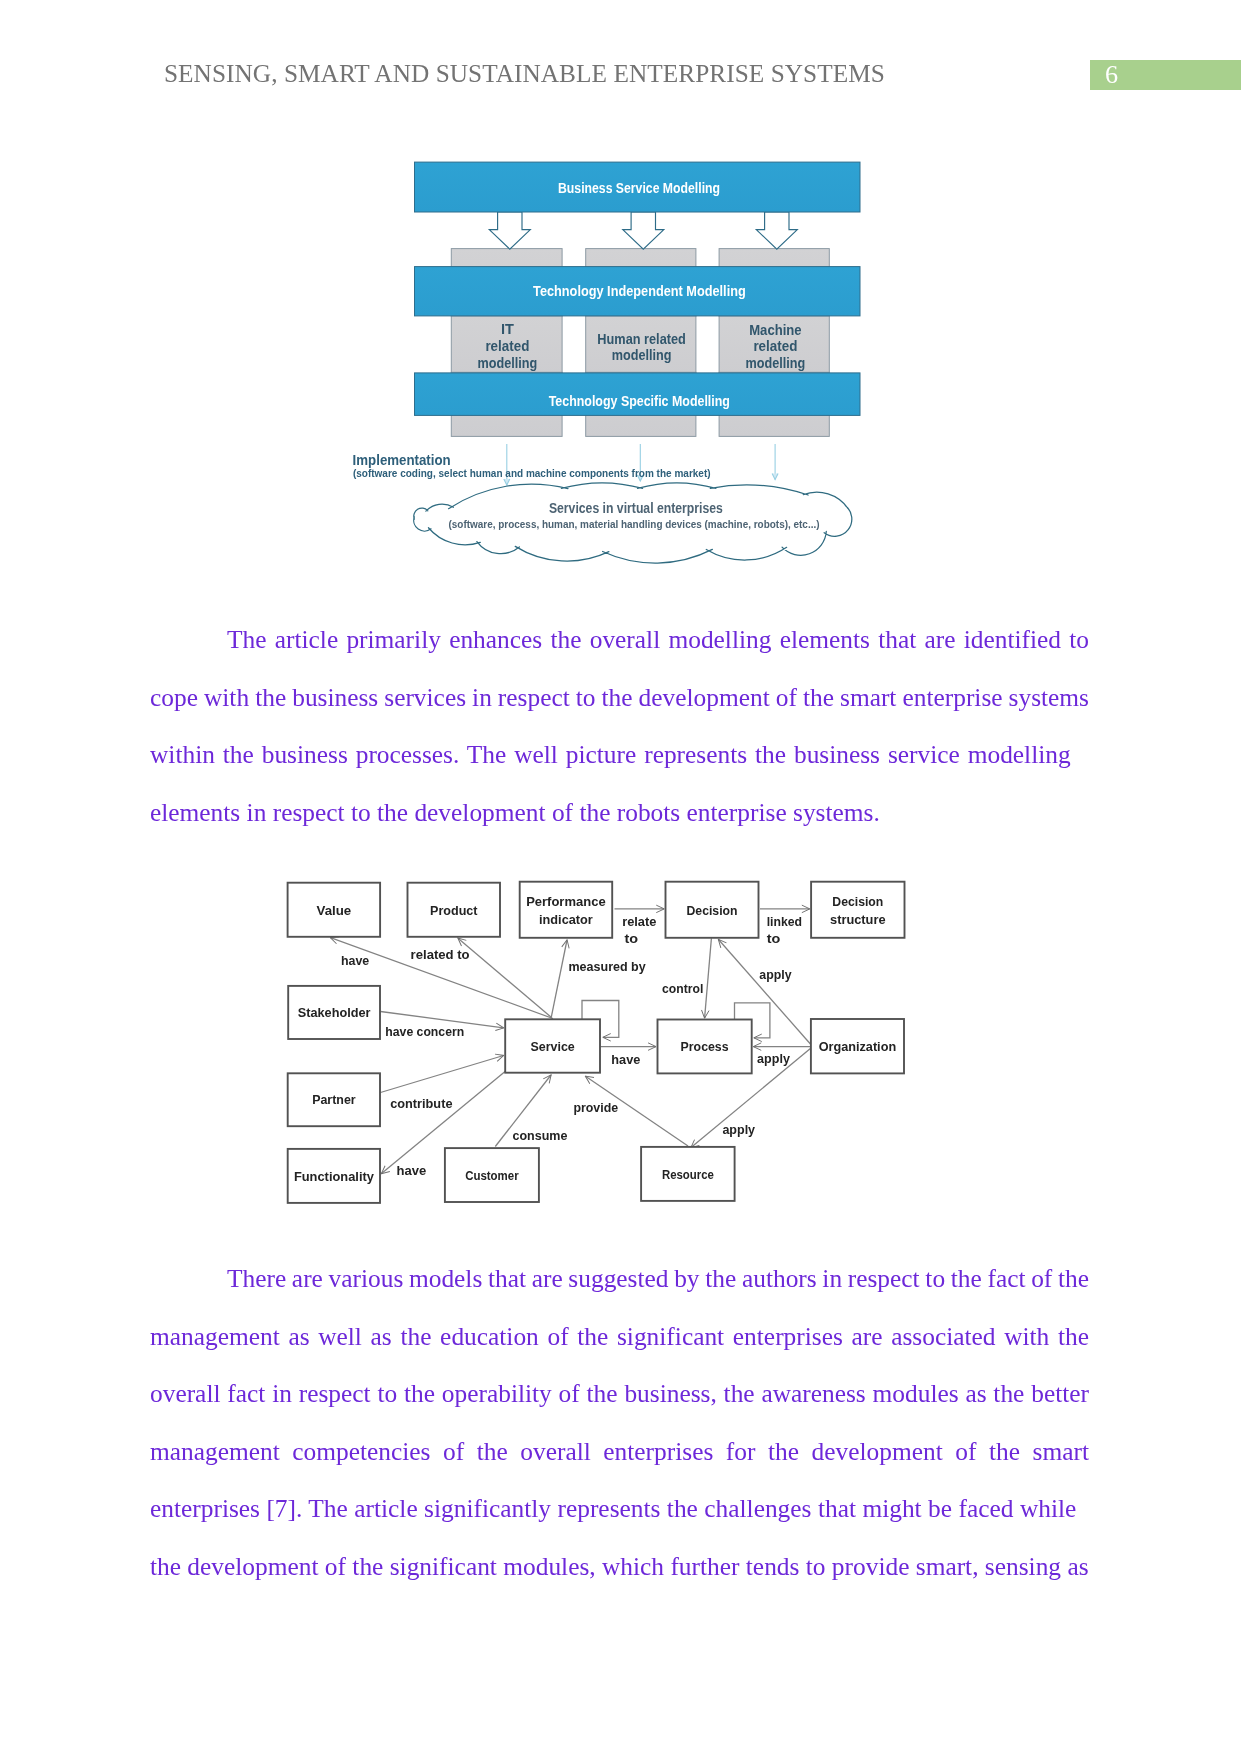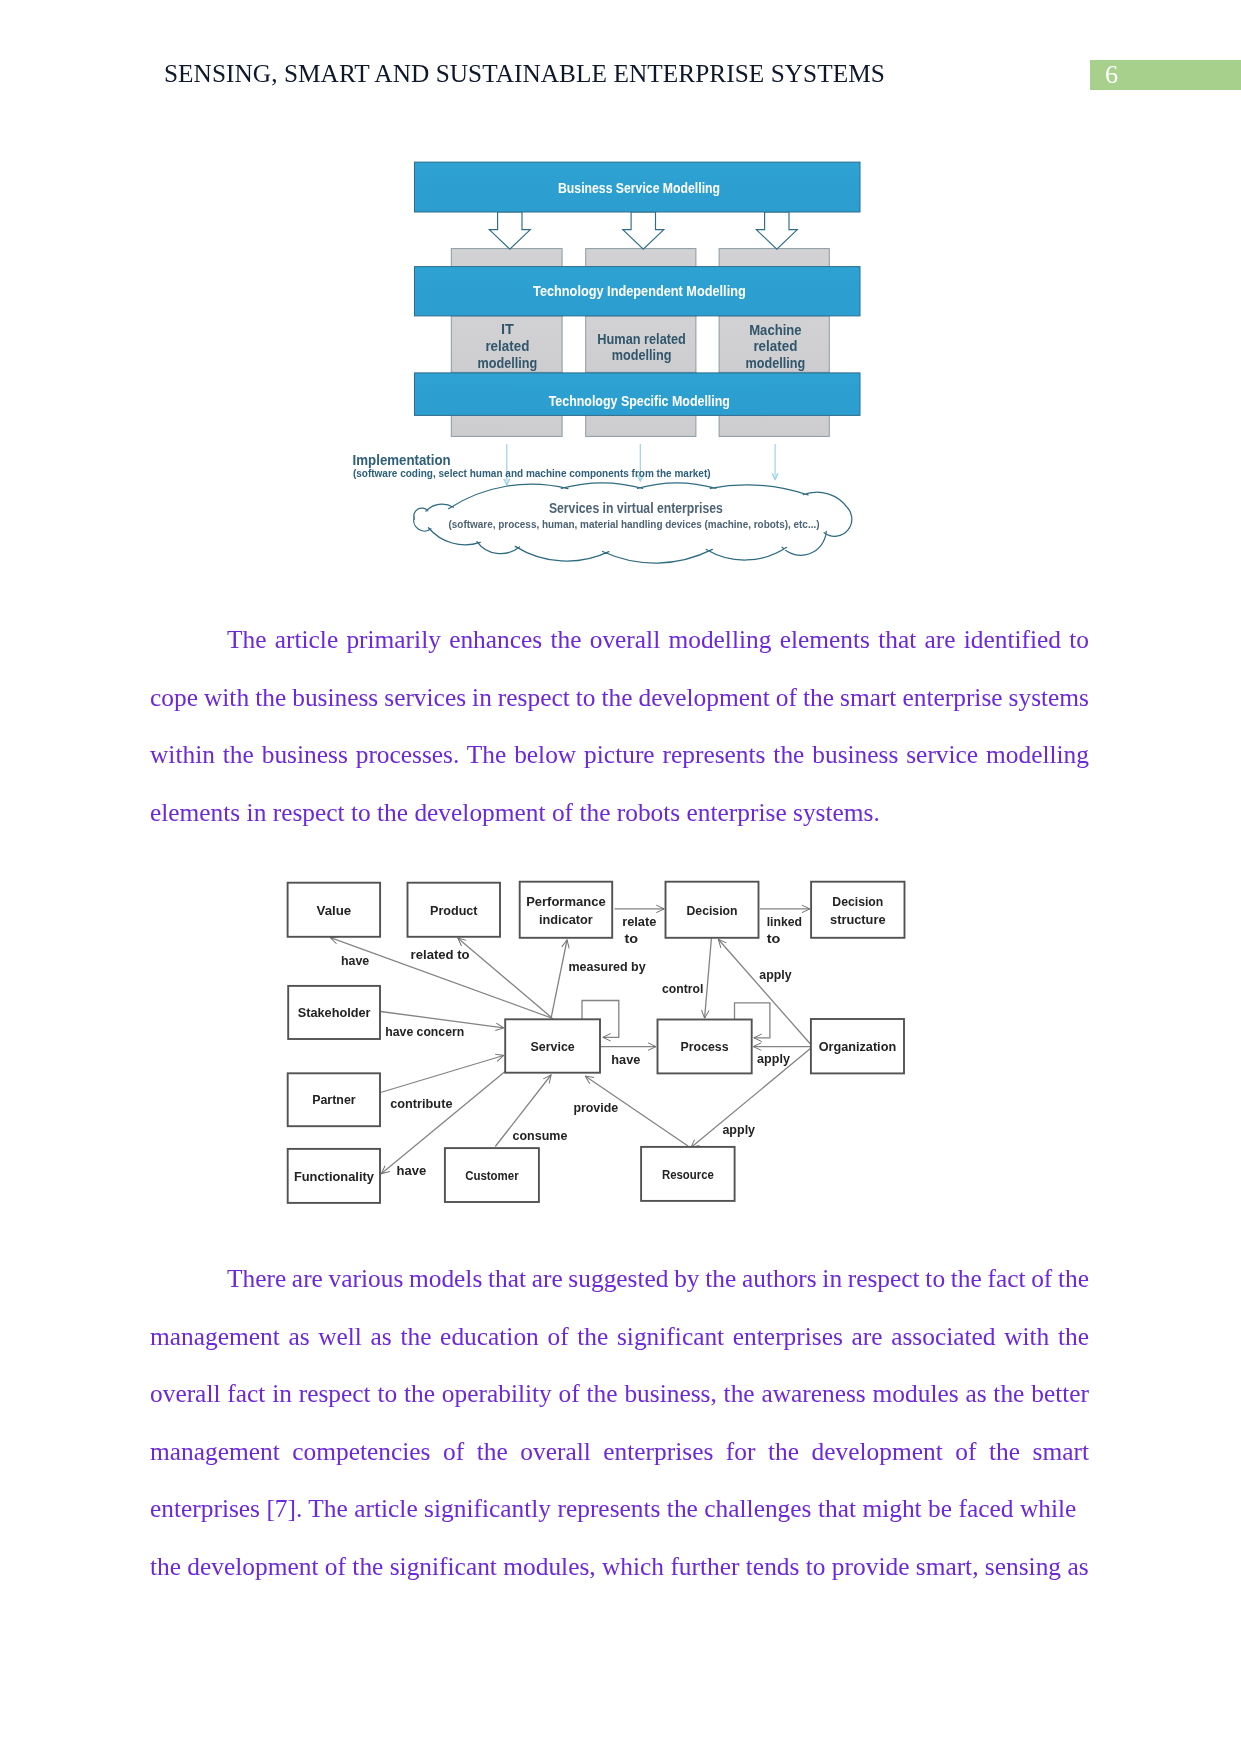--- a/index.html
+++ b/index.html
@@ -4,21 +4,21 @@
 <title>Sensing, Smart and Sustainable Enterprise Systems</title>
 <style>
   html,body{margin:0;padding:0;}
   body{width:1241px;height:1754px;background:#ffffff;
        font-family:"Liberation Serif",serif;position:relative;overflow:hidden;
        -webkit-font-smoothing:antialiased;}
   .page{position:absolute;left:0;top:0;width:1241px;height:1754px;}
 
   
   #header-title{position:absolute;left:164px;top:59px;font-size:25.3px;
-       color:#0f172a;white-space:nowrap;letter-spacing:0.05px;}
+       color:#737373;white-space:nowrap;letter-spacing:0.05px;}
   #page-number-box{position:absolute;left:1090px;top:60px;width:151px;height:30px;
        background:#a8d08d;}
   #page-number{position:absolute;left:1105px;top:60px;font-size:26.2px;color:#ffffff;}
 
   
   .para{position:absolute;left:150px;width:939px;font-size:25.4px;color:#6d28d9;
        -webkit-hyphens:none;hyphens:none;}
   .para .ln{display:block;height:57.53px;line-height:57.53px;white-space:nowrap;}
   .para .ln > span{display:inline-block;}
   #para-1{top:611px;}
@@ -50,21 +50,21 @@
 
   <div>
     <div id="header-title">SENSING, SMART AND SUSTAINABLE ENTERPRISE SYSTEMS</div>
     <div id="page-number-box"></div>
     <div id="page-number">6</div>
   </div>
 
   <div class="para" id="para-1">
       <span class="ln"><span style="margin-left: 77px; word-spacing: 1.90057px;">The article primarily enhances the overall modelling elements that are identified to</span></span>
       <span class="ln"><span style="word-spacing: -0.316964px;">cope with the business services in respect to the development of the smart enterprise systems</span></span>
-      <span class="ln"><span style="word-spacing: 1.55824px;">within the business processes. The below picture represents the business service modelling</span></span>
+      <span class="ln"><span style="word-spacing: 1.55824px;">within the business processes. The well picture represents the business service modelling</span></span>
       <span class="ln"><span>elements in respect to the development of the robots enterprise systems.</span></span>
     </div>
   <div class="para" id="para-2">
       <span class="ln"><span style="margin-left: 77px; word-spacing: -0.677734px;">There are various models that are suggested by the authors in respect to the fact of the</span></span>
       <span class="ln"><span style="word-spacing: 2.32332px;">management as well as the education of the significant enterprises are associated with the</span></span>
       <span class="ln"><span style="word-spacing: 0.460417px;">overall fact in respect to the operability of the business, the awareness modules as the better</span></span>
       <span class="ln"><span style="word-spacing: 6.20739px;">management competencies of the overall enterprises for the development of the smart</span></span>
       <span class="ln"><span style="word-spacing: 0.0885417px;">enterprises [7]. The article significantly represents the challenges that might be faced while</span></span>
       <span class="ln"><span>the development of the significant modules, which further tends to provide smart, sensing as</span></span>
     </div>

